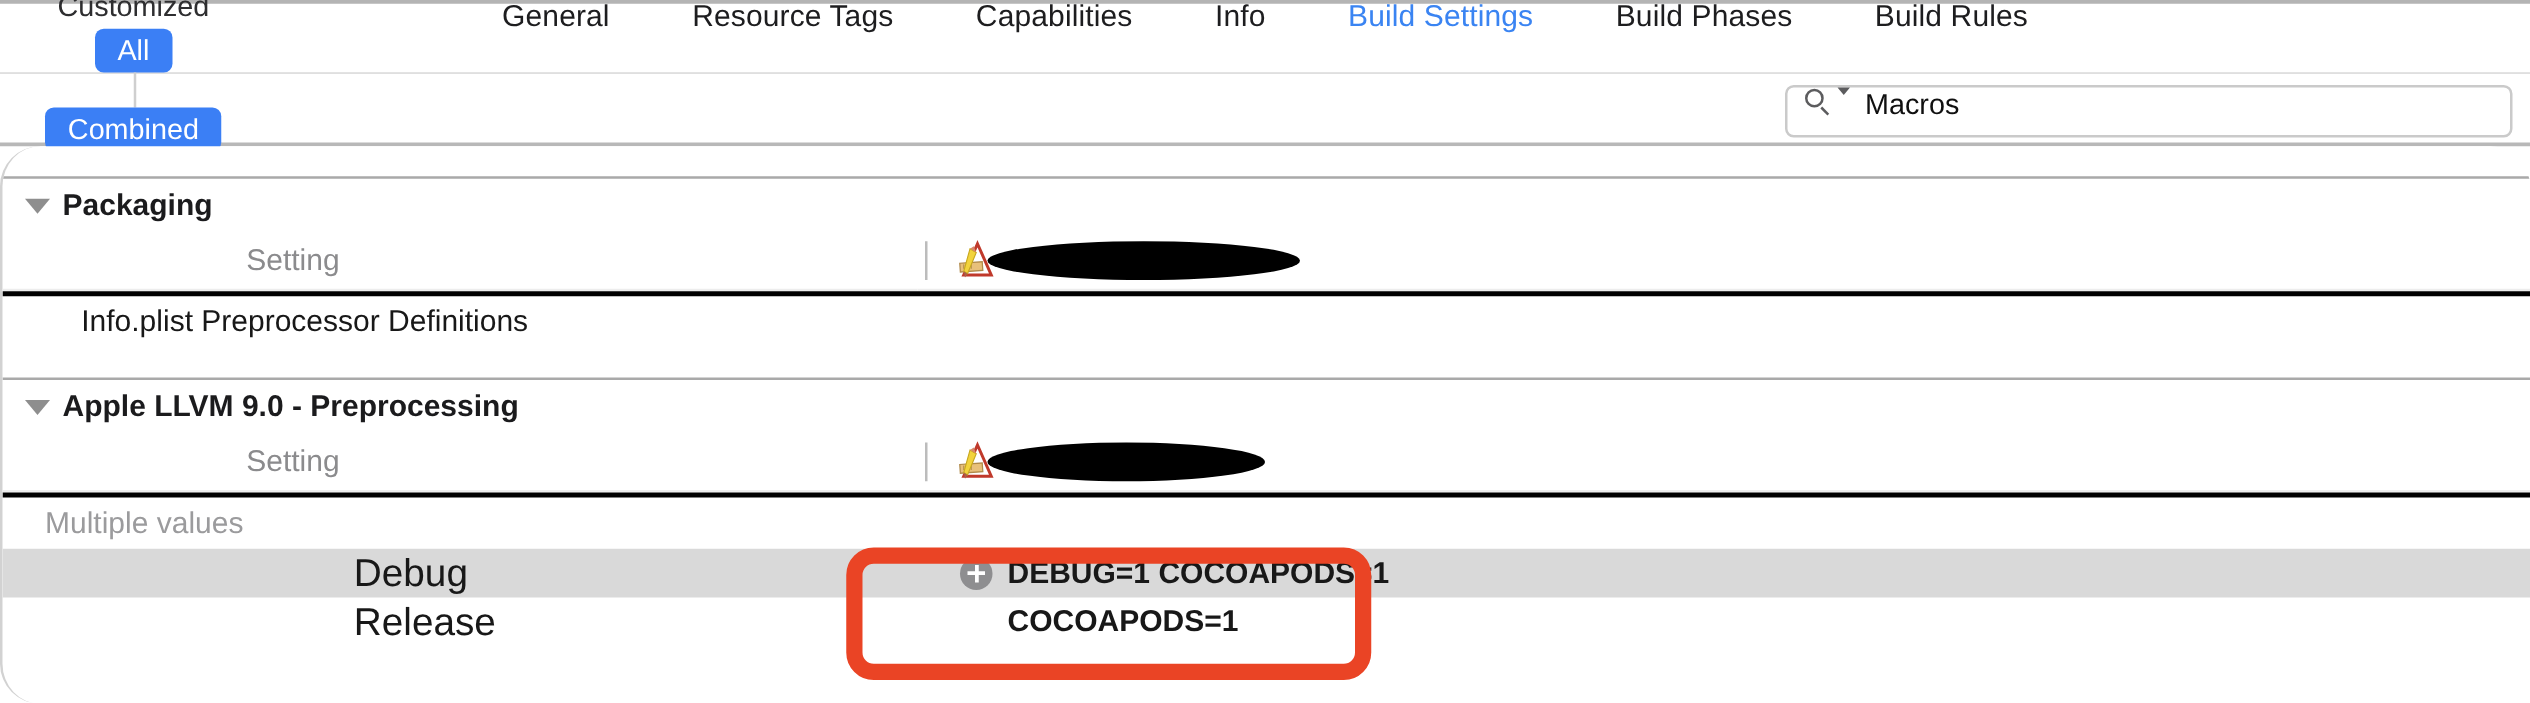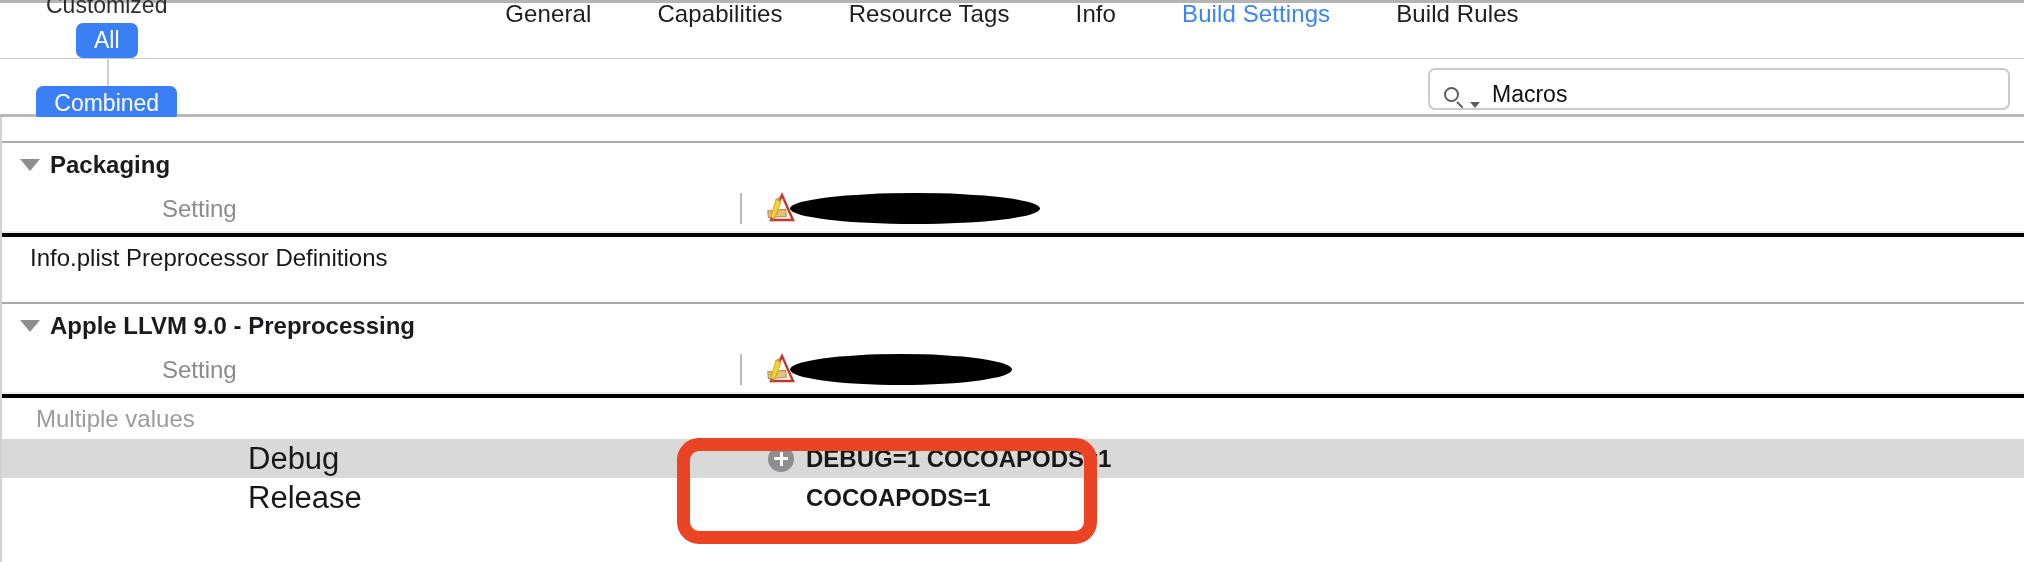--- a/index.html
+++ b/index.html
@@ -102,21 +102,21 @@
   .searchwrap {
     position: absolute;
     right: 14px;
     top: 9px;
     width: 582px;
     height: 42px;
     border: 2px solid #cacaca;
     border-radius: 7px;
     background: #ffffff;
     display: flex;
-    align-items: flex-end;
+    align-items: flex-start;
     padding-left: 14px;
     box-sizing: border-box;
   }
   .magnifier {
     position: relative;
     width: 22px;
     height: 22px;
     flex: none;
     margin-right: 4px;
   }
@@ -151,20 +151,21 @@
   }
 
   
   .table {
     position: relative;
     background: #ffffff;
     border-left: 2px solid #d2d2d2;
     box-sizing: border-box;
     height: 446px;
     overflow: hidden;
+    border-radius: 32px;
   }
   .row {
     position: relative;
     display: flex;
     align-items: center;
     box-sizing: border-box;
   }
   .row.spacer    { height: 24px; }
   .row.grouphead {
     height: 45px;
@@ -199,20 +200,21 @@
   }
 
   .col-setting {
     width: 732px;
     flex: none;
     box-sizing: border-box;
     display: flex;
     align-items: center;
     white-space: nowrap;
     overflow: hidden;
+    padding-left: 35px;
   }
   .col-value {
     flex: 1;
     position: relative;
     box-sizing: border-box;
     display: flex;
     align-items: center;
     white-space: nowrap;
   }
 
@@ -313,24 +315,25 @@
     z-index: 50;
   }
 </style>
 </head>
 <body>
 
 <div id="app">
 
   <div class="tabbar">
     <div class="tab">General</div>
+    <div class="tab">Resource Tags</div>
     <div class="tab">Capabilities</div>
-    <div class="tab">Resource Tags</div>
     <div class="tab">Info</div>
     <div class="tab active">Build Settings</div>
+    <div class="tab">Build Phases</div>
     <div class="tab">Build Rules</div>
   </div>
 
   <div class="filterbar">
     <div class="left">
       <div class="fbtn">Basic</div>
       <div class="fbtn">Customized</div>
       <div class="fbtn sel">All</div>
       <div class="vsep"></div>
       <div class="fbtn sel">Combined</div>

